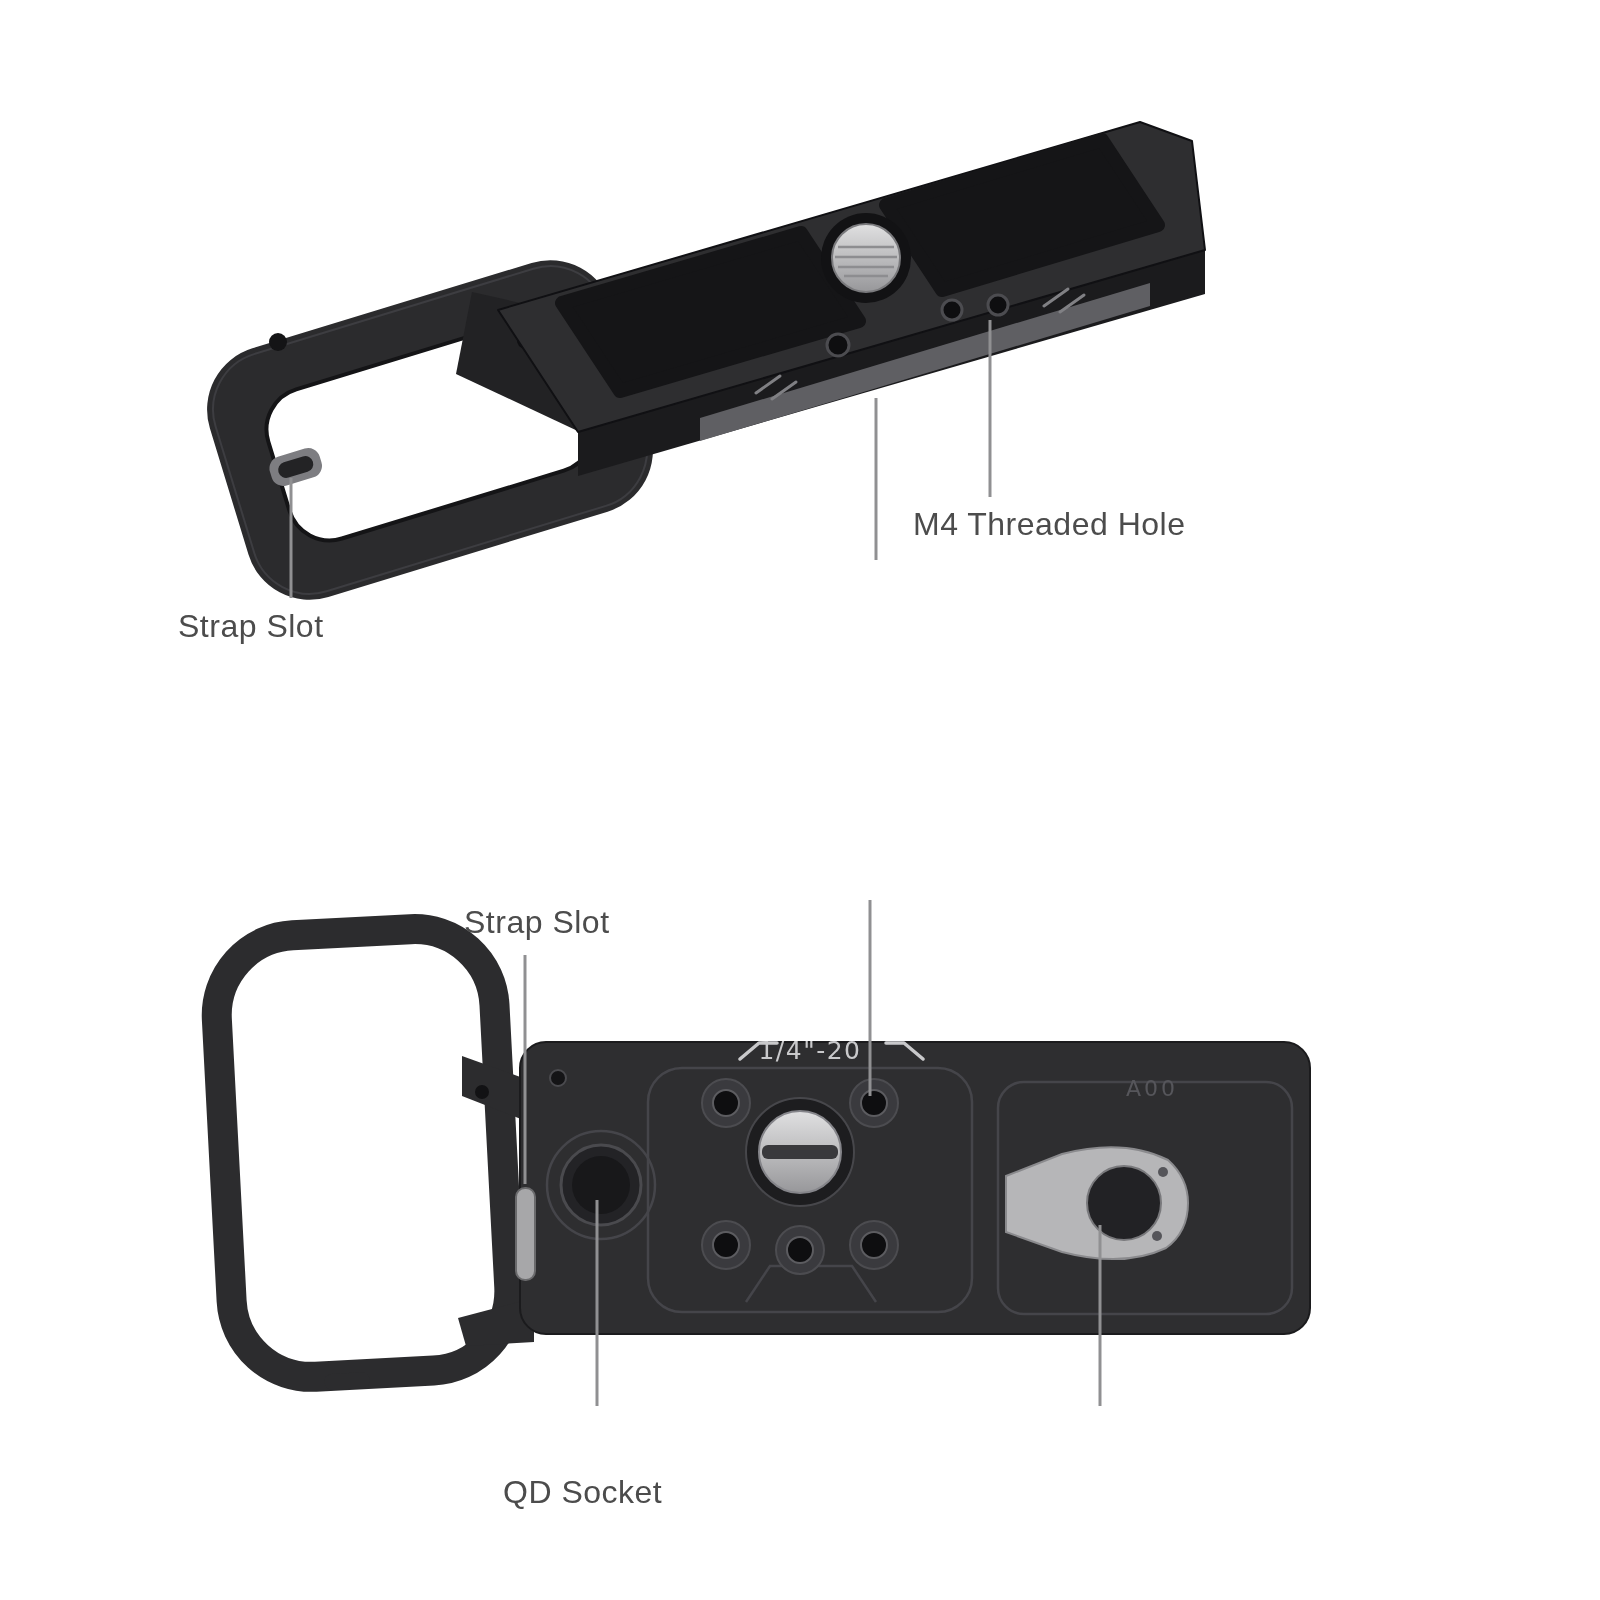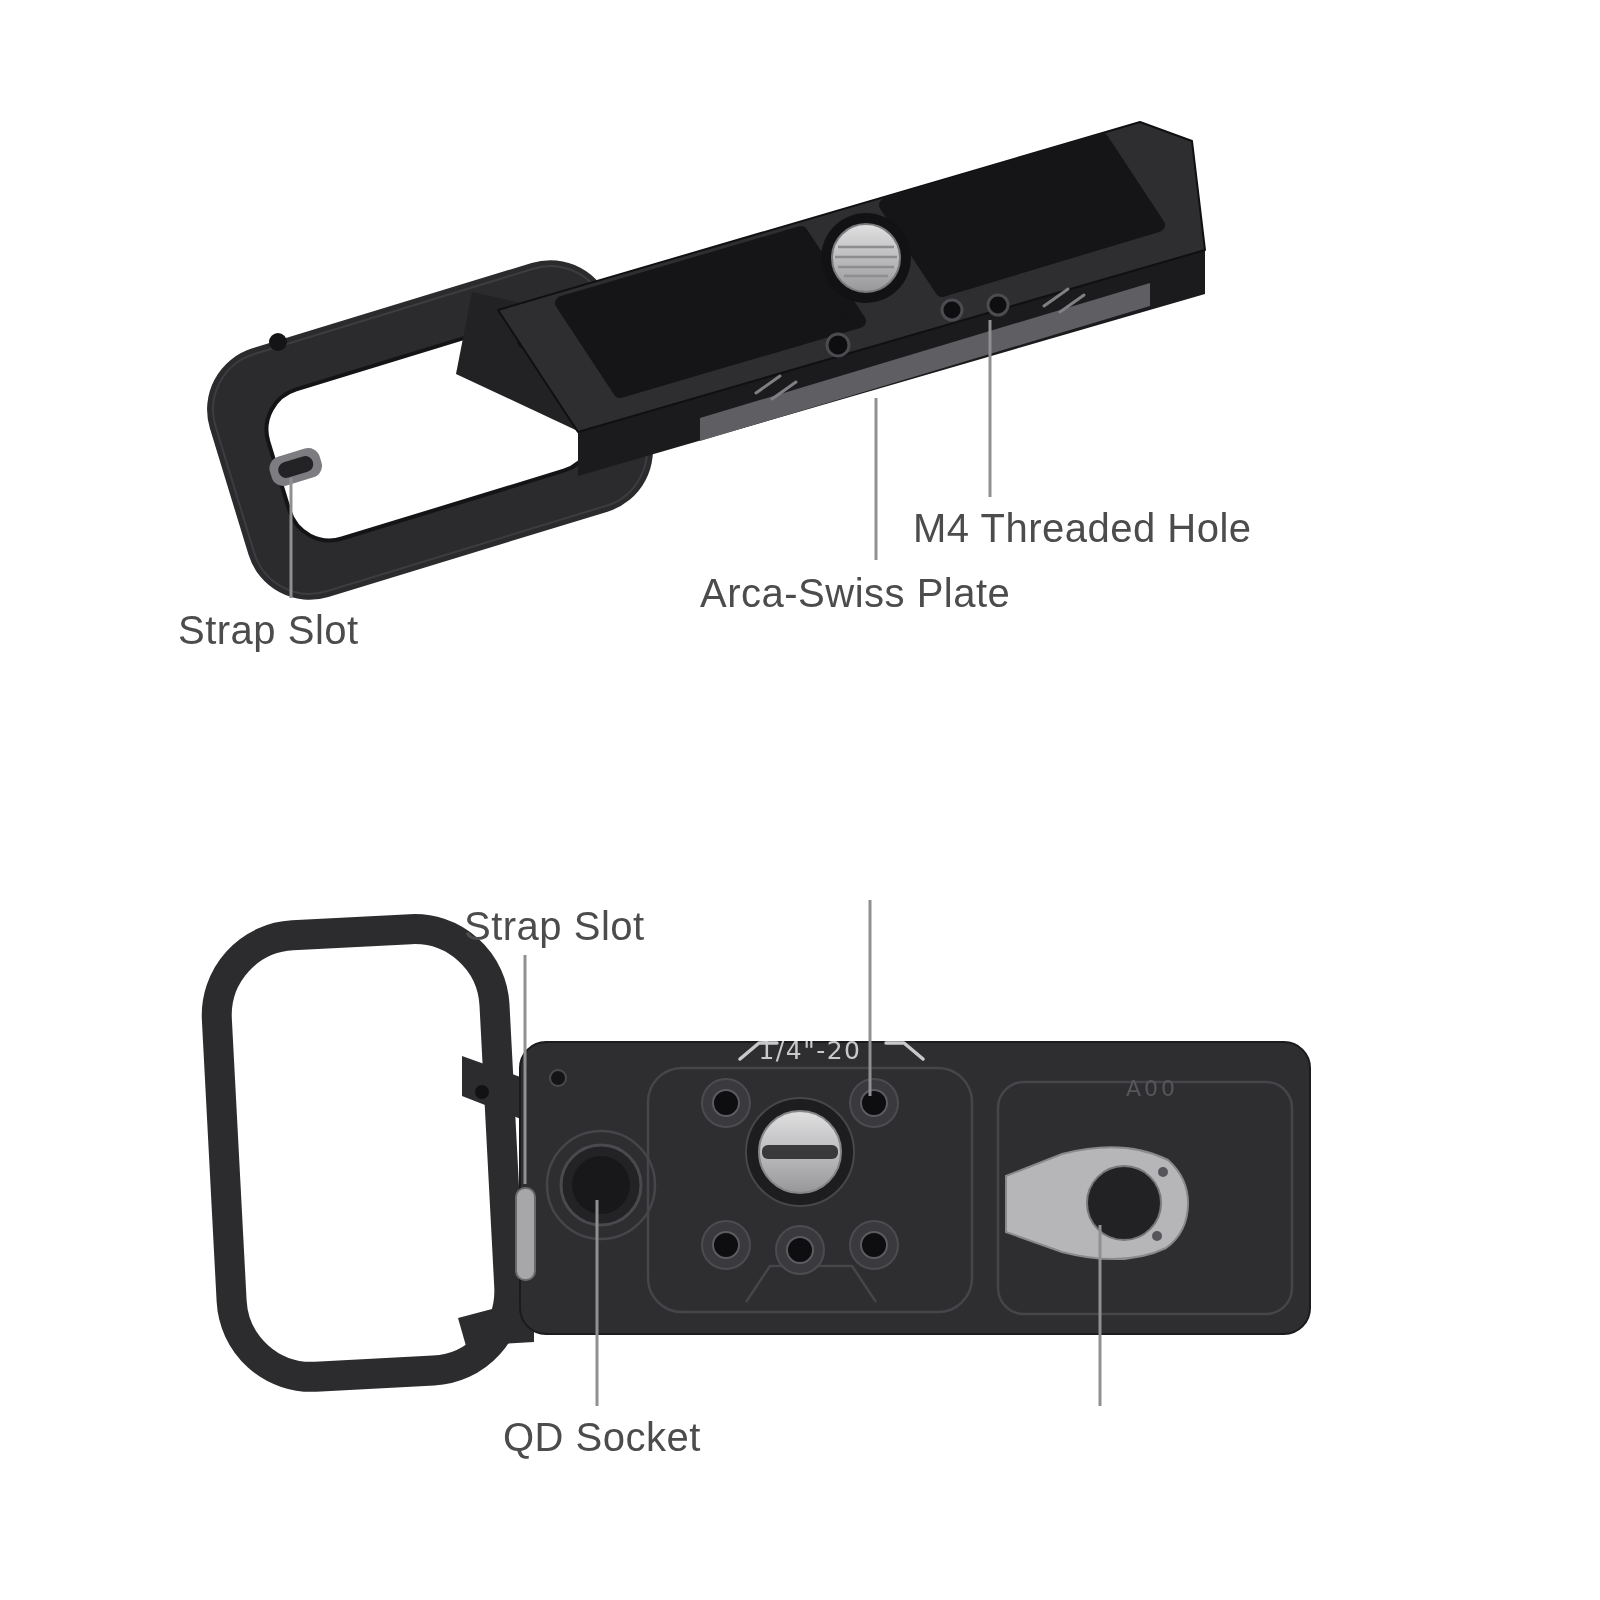--- a/index.html
+++ b/index.html
@@ -2,29 +2,29 @@
 <html><head>
 <meta charset="utf-8">
 <style>
   html,body{margin:0;padding:0;background:#ffffff;}
   .canvas{
     position:relative;width:1600px;height:1600px;background:#ffffff;
     overflow:hidden;font-family:"Liberation Sans",sans-serif;
   }
   .art{position:absolute;left:0;top:0;}
   .lbl{
-    position:absolute;font-size:40px;color:#4c4c4c;white-space:nowrap;
+    position:absolute;font-size:32px;color:#4c4c4c;white-space:nowrap;
     letter-spacing:0.5px;
   }
   #lbl-strap-top{left:178px;top:608px;}
   #lbl-arca{left:700px;top:571px;}
   #lbl-m4{left:913px;top:506px;}
   #lbl-quarter{left:712px;top:849px;}
   #lbl-strap-bottom{left:464px;top:904px;}
-  #lbl-qd{left:503px;top:1415px;}
+  #lbl-qd{left:503px;top:1474px;}
   #lbl-flathead{left:1013px;top:1415px;}
 </style>
 </head>
 <body>
 
 <div class="canvas">
 
   <svg class="art" width="1600" height="1600" viewBox="0 0 1600 1600" xmlns="http://www.w3.org/2000/svg">
     <defs>
       <linearGradient id="silver" x1="0" y1="0" x2="0" y2="1">
@@ -153,19 +153,18 @@
       <g stroke="#909092" stroke-width="3">
         <line x1="870" y1="900" x2="870" y2="1096"></line>
         <line x1="525" y1="955" x2="525" y2="1184"></line>
         <line x1="597" y1="1200" x2="597" y2="1406"></line>
         <line x1="1100" y1="1225" x2="1100" y2="1406"></line>
       </g>
     </g>
   </svg>
 
   <div class="lbl" id="lbl-strap-top">Strap Slot</div>
-  <div class="lbl" id="lbl-arca">Arca-Swiss Plate</div>
   <div class="lbl" id="lbl-m4">M4 Threaded Hole</div>
 
   <div class="lbl" id="lbl-strap-bottom">Strap Slot</div>
   <div class="lbl" id="lbl-qd">QD Socket</div>
 
 </div>
 
 </body></html>

